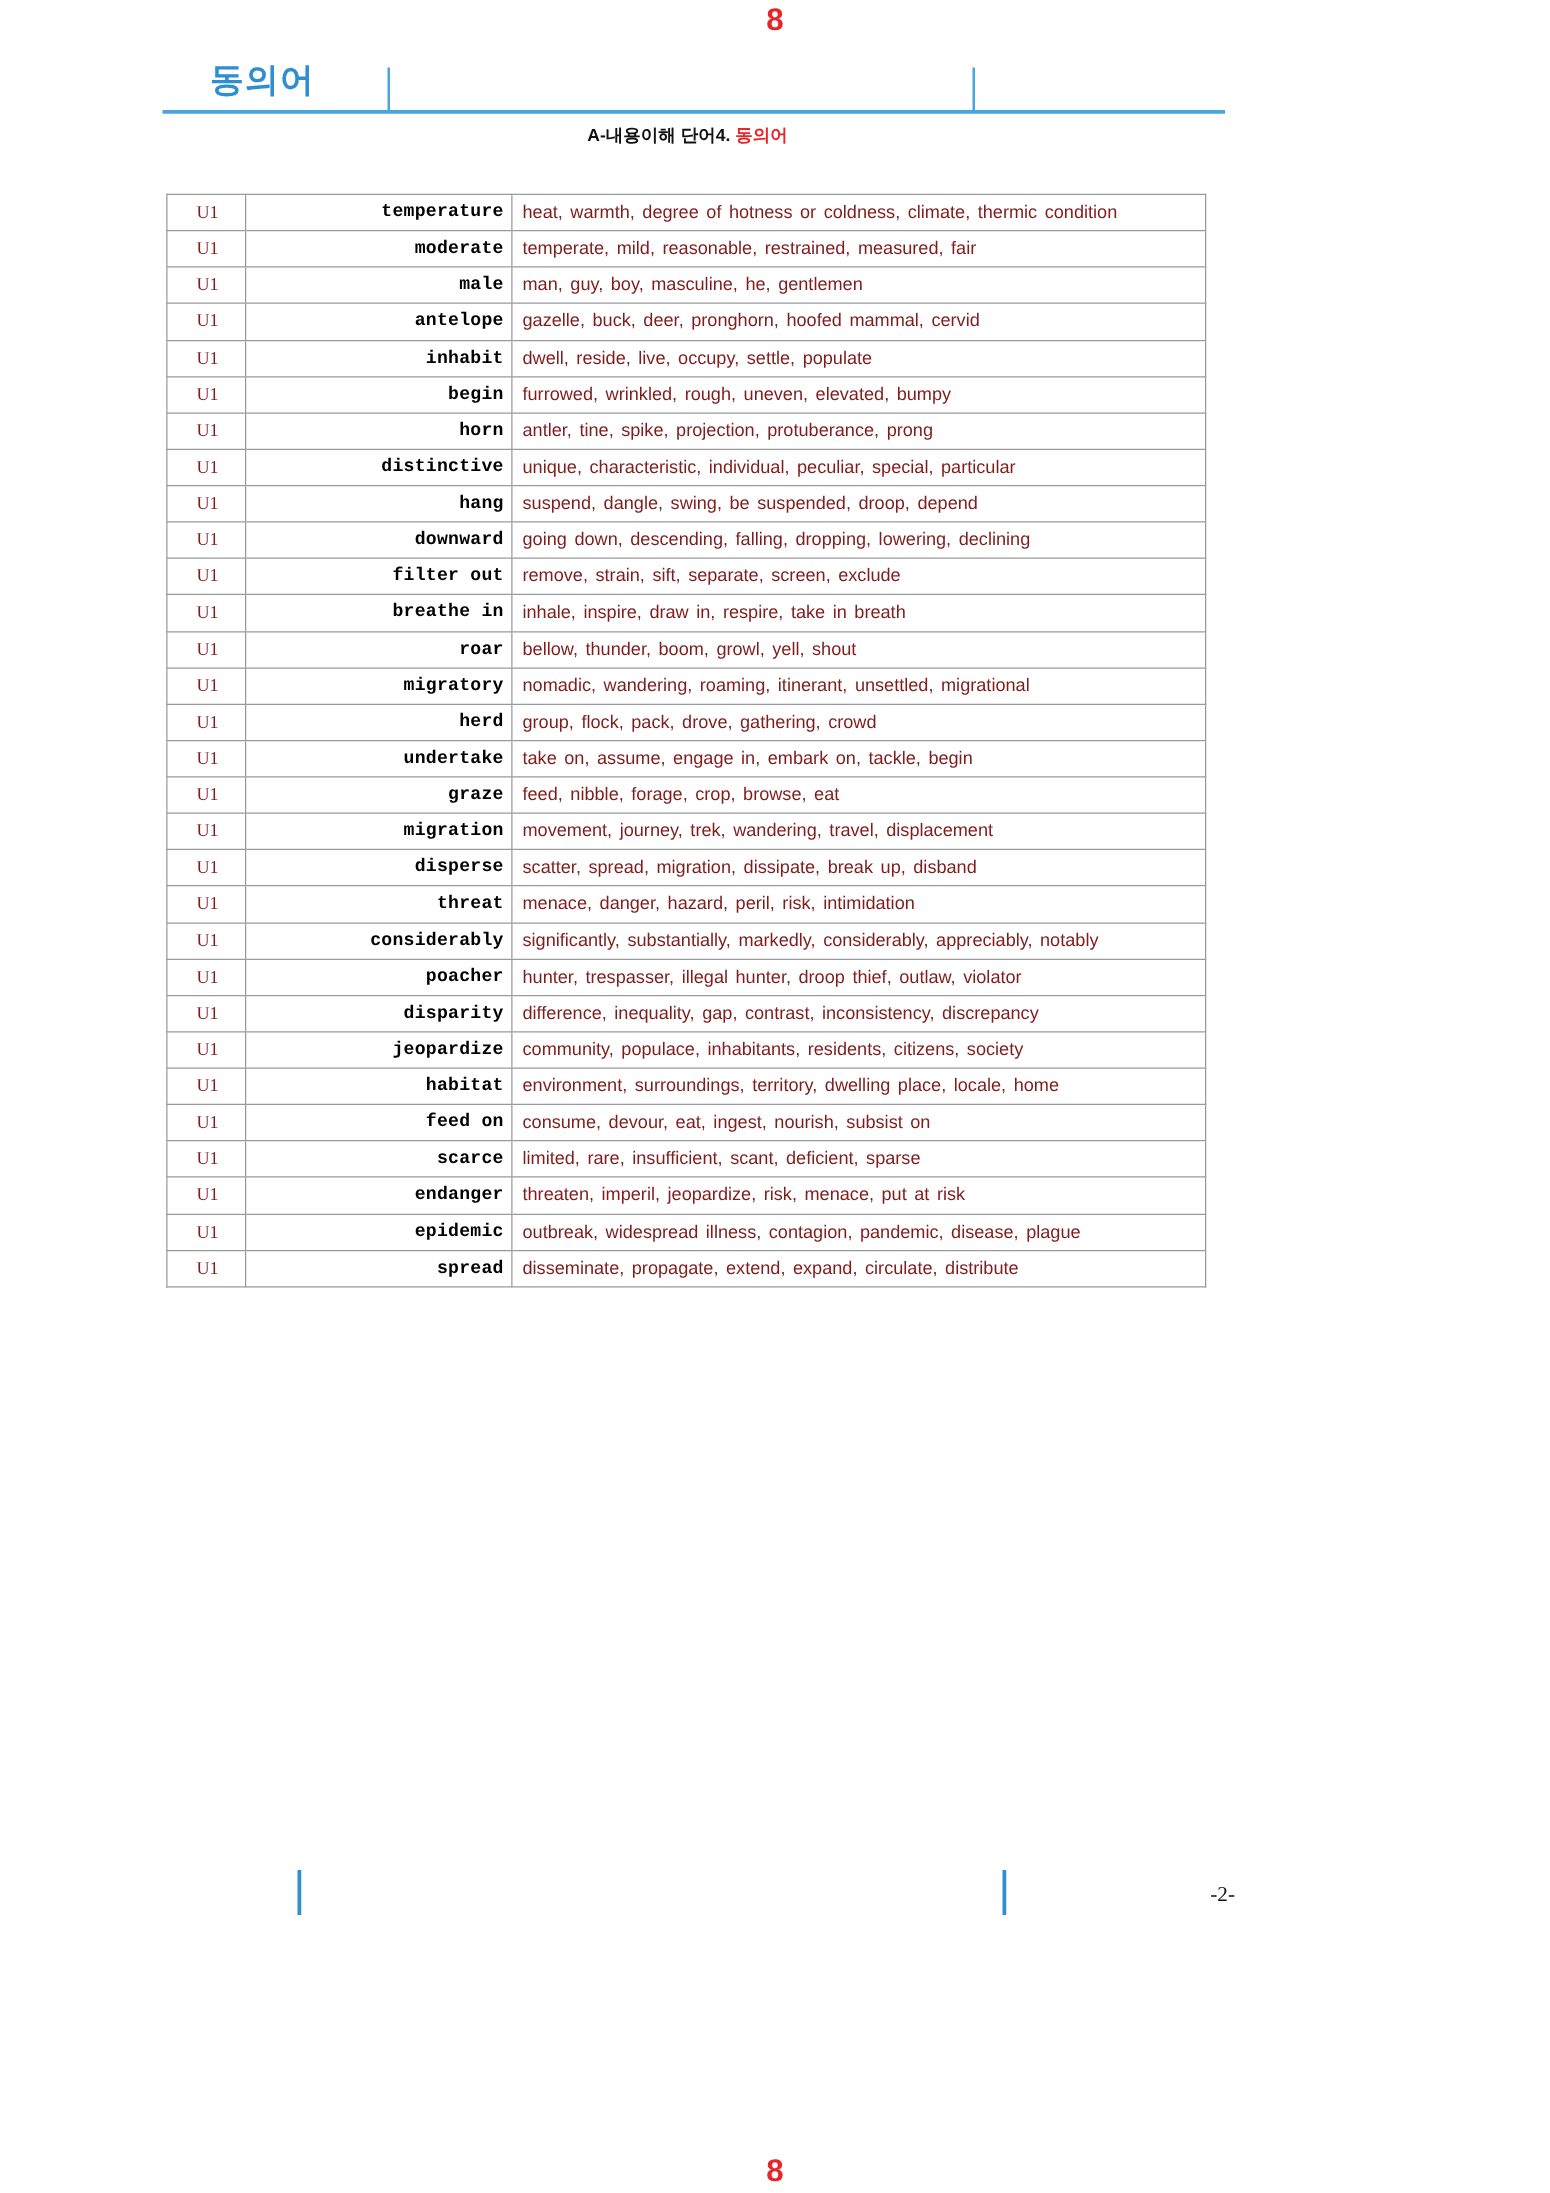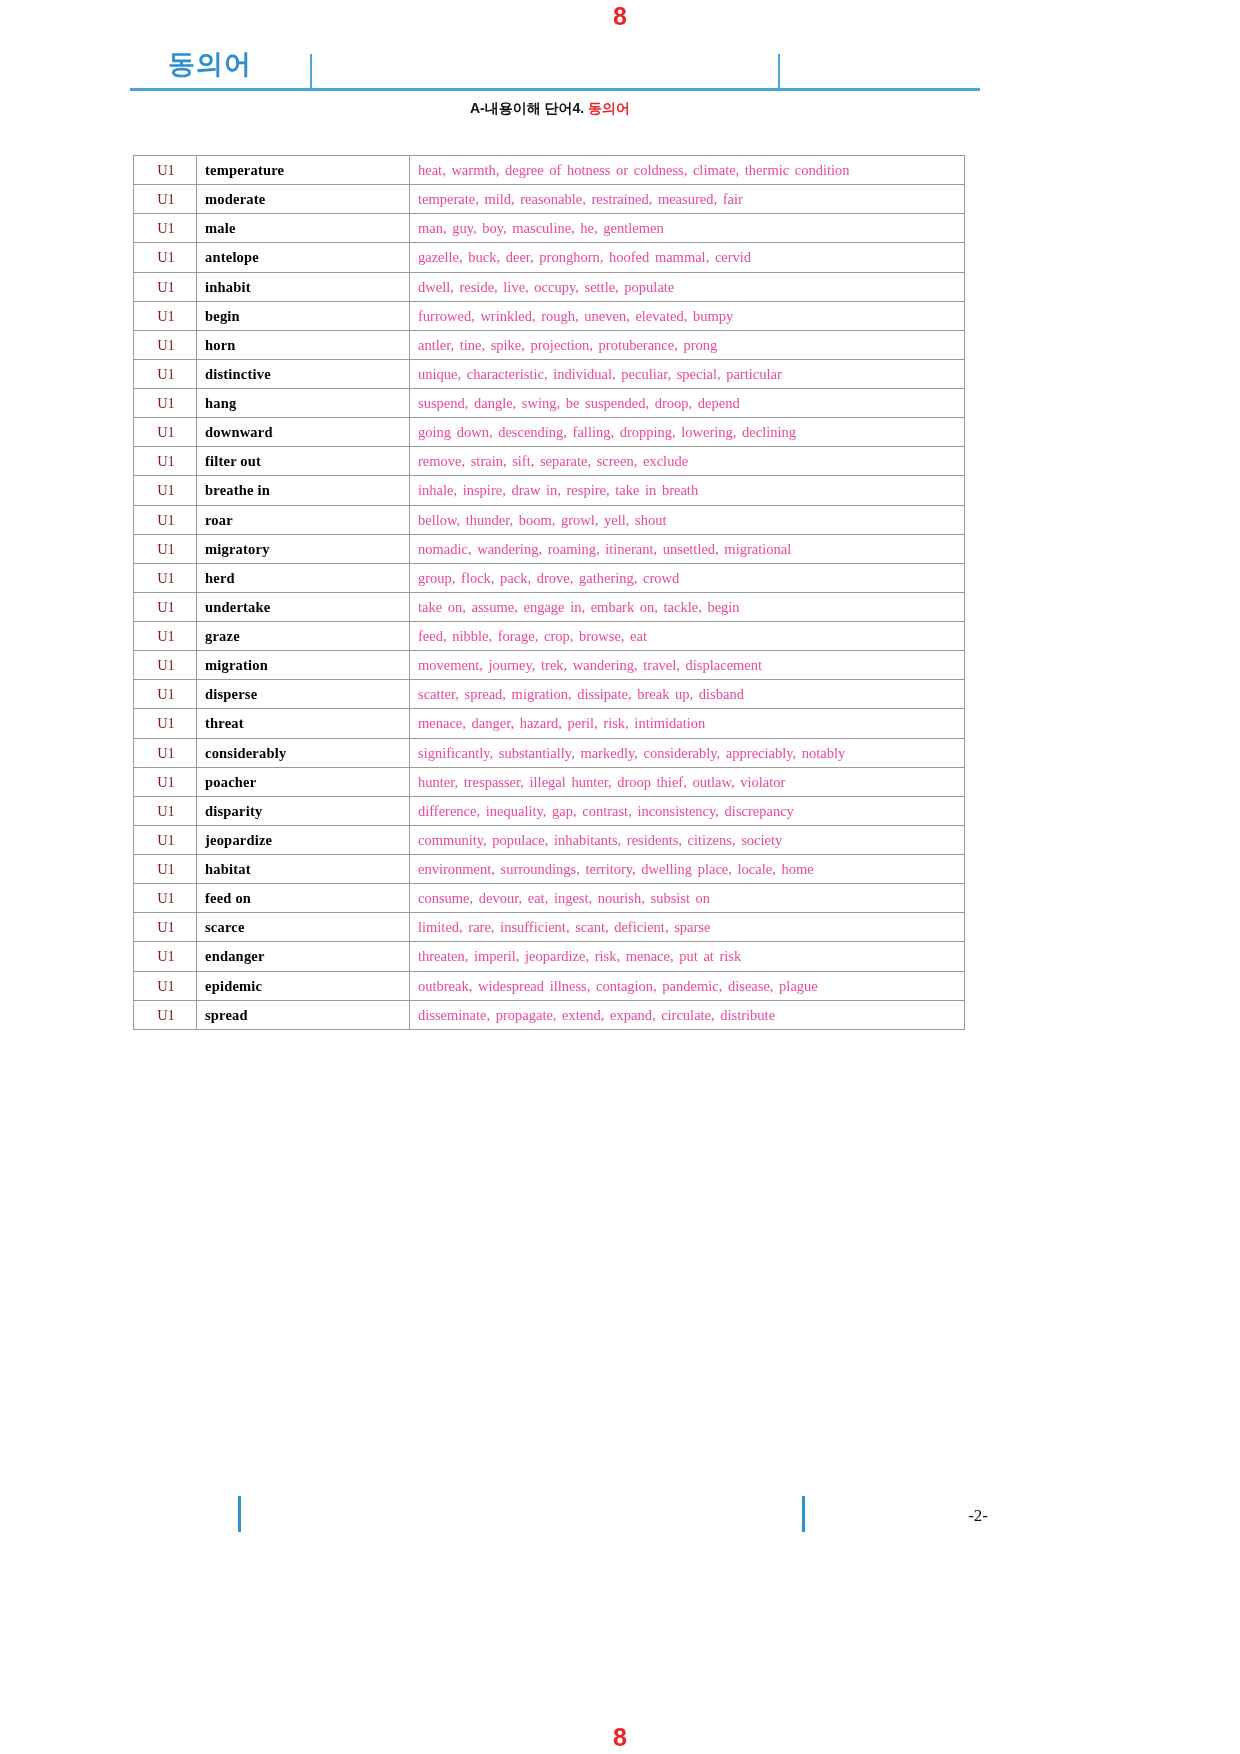--- a/index.html
+++ b/index.html
@@ -116,27 +116,28 @@
     width: 48px;
     text-align: center;
     font-size: 13px;
     font-family: "Liberation Serif", serif;
     color: #7f1d1d;
     padding-top: 5px;
   }
   td.c-word {
     width: 198px;
     font-weight: bold;
-    font-family: Liberation Serif, serif;
+    font-family: Liberation Mono, monospace;
     letter-spacing: 0.2px;
     color: #000;
+    text-align: right;
   }
   td.c-syn {
-    font-family: Liberation Serif, serif;
-    color: #ec4899;
+    font-family: Liberation Sans, sans-serif;
+    color: #7f1d1d;
     word-spacing: 2px;
     margin-top: 44px;
   }
 
   
   .bot-tick {
     position: absolute;
     width: 3px;
     height: 36px;
     background: #2f8fd0;

